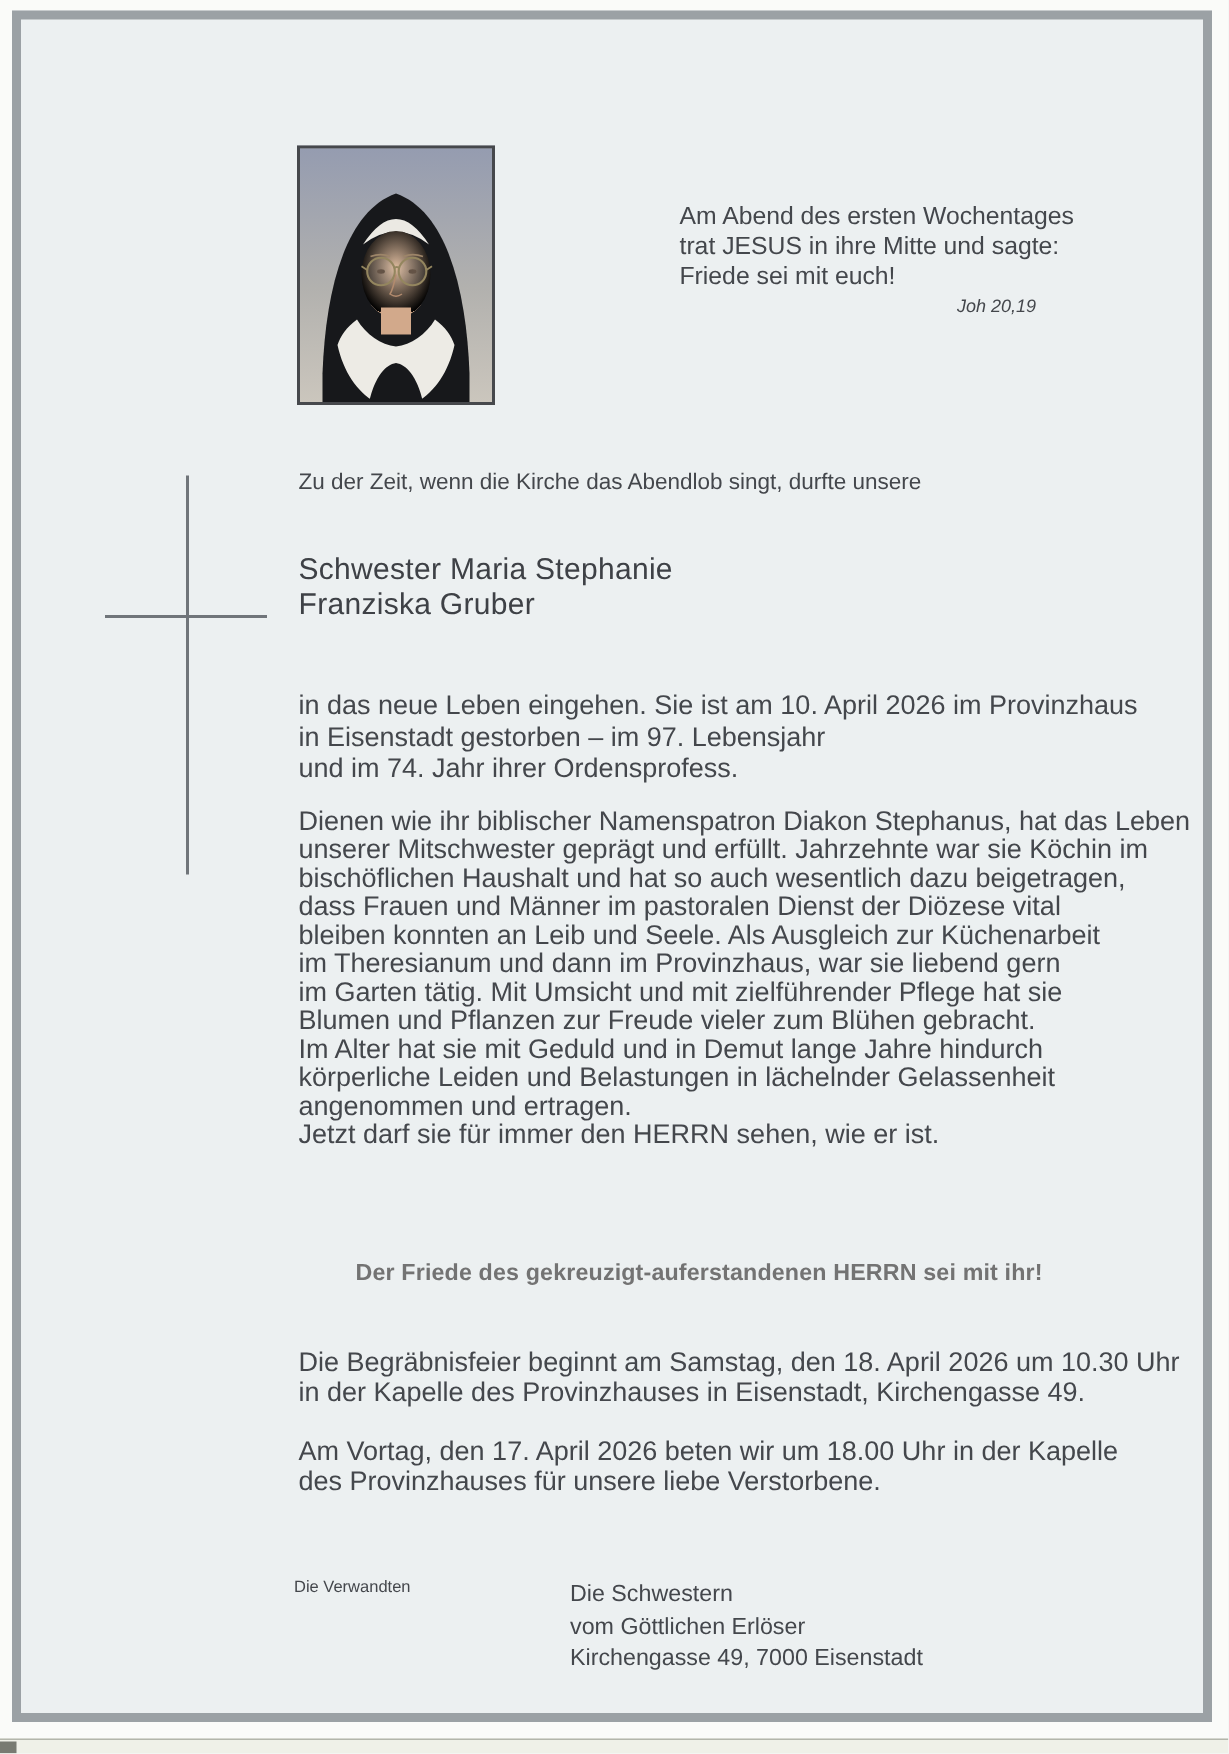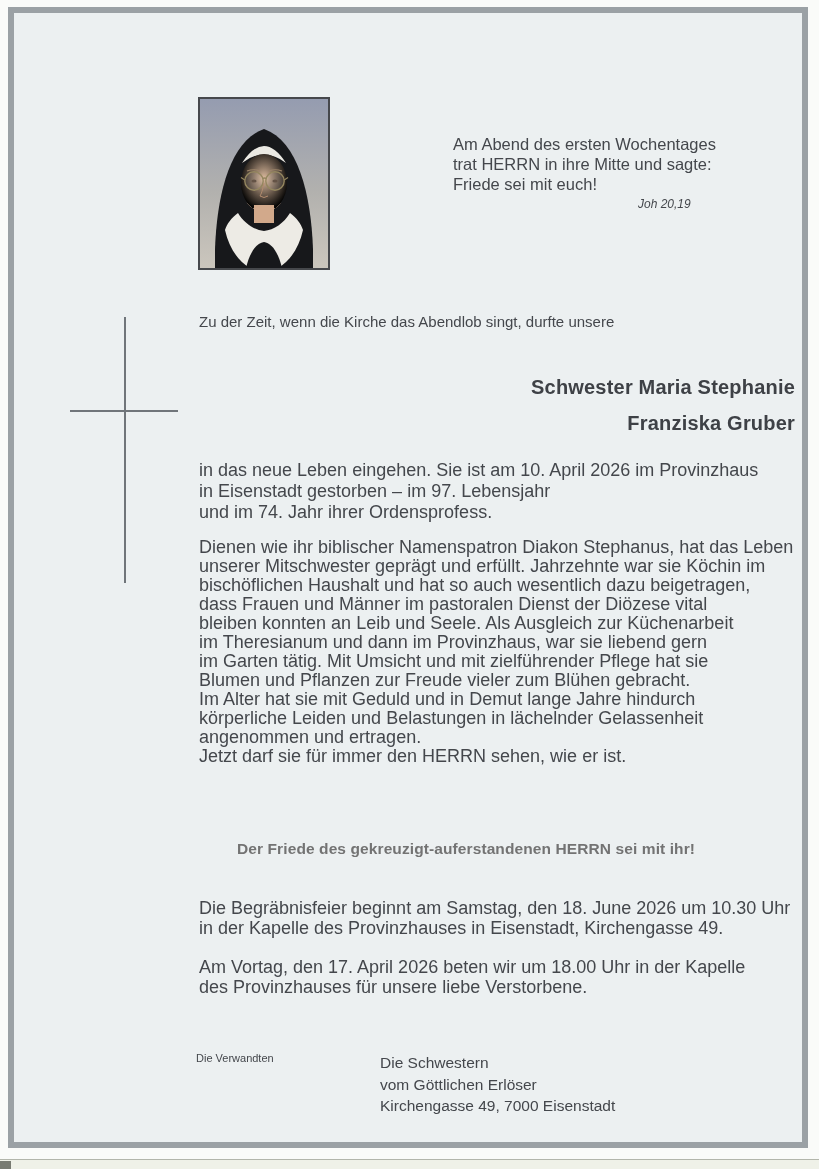--- a/index.html
+++ b/index.html
@@ -46,21 +46,21 @@
     position:absolute;left:453px;top:134px;
     font-size:16.5px;line-height:20px;white-space:pre-line;
   }
   .quote-cite{
     position:absolute;left:638px;top:194px;
     font-size:12px;line-height:20px;font-style:italic;
   }
   .intro{position:absolute;left:199px;top:311px;font-size:15px;line-height:21px;}
   .name{
     position:absolute;left:199px;top:369px;width:596px;
-    text-align:right;font-size:20px;line-height:36px;font-weight:bold;
+    text-align:left;font-size:20px;line-height:23px;font-weight:normal;
     letter-spacing:.2px;color:#3e4146;white-space:pre-line;
   }
   .death{left:199px;top:460px;}
   .life{left:199px;top:538px;line-height:19px;}
   .thanks{left:199px;top:786px;line-height:20px;}
   .peace{
     position:absolute;left:237px;top:840px;
     font-size:15.5px;font-weight:bold;color:#737373;letter-spacing:.1px;
   }
   .funeral{left:199px;top:898px;line-height:20px;}
@@ -120,21 +120,21 @@
 
       <path d="M54,106 L54,124 L74,124 L74,106 Z" fill="#d2a98b"></path>
 
       <path d="M38,114 C44,124 54,131 64,132 C74,131 84,124 90,114 C97,119 101,125 103,131 C99,149 90,162 78,169 L64,160 L50,169 C38,162 29,149 25,131 C27,125 31,119 38,114 Z" fill="#edebe5"></path>
 
       <path d="M46,169 C50,152 57,144 64,143 C71,144 78,152 82,169 Z" fill="#17181b"></path>
     </svg>
   </div>
 
   <div class="quote">Am Abend des ersten Wochentages
-trat HERRN in ihre Mitte und sagte:
+trat JESUS in ihre Mitte und sagte:
 Friede sei mit euch!</div>
   <div class="quote-cite">Joh 20,19</div>
 
   <div class="cross-v"></div>
   <div class="cross-h"></div>
 
   <div class="intro">Zu der Zeit, wenn die Kirche das Abendlob singt, durfte unsere</div>
 
   <div class="name">Schwester Maria Stephanie
 Franziska Gruber</div>
@@ -152,21 +152,21 @@
 im Garten tätig. Mit Umsicht und mit zielführender Pflege hat sie
 Blumen und Pflanzen zur Freude vieler zum Blühen gebracht.
 Im Alter hat sie mit Geduld und in Demut lange Jahre hindurch
 körperliche Leiden und Belastungen in lächelnder Gelassenheit
 angenommen und ertragen.
 Jetzt darf sie für immer den HERRN sehen, wie er ist.</div>
 
 
   <div class="peace">Der Friede des gekreuzigt-auferstandenen HERRN sei mit ihr!</div>
 
-  <div class="txt funeral">Die Begräbnisfeier beginnt am Samstag, den 18. June 2026 um 10.30 Uhr
+  <div class="txt funeral">Die Begräbnisfeier beginnt am Samstag, den 18. April 2026 um 10.30 Uhr
 in der Kapelle des Provinzhauses in Eisenstadt, Kirchengasse 49.</div>
 
   <div class="txt vigil">Am Vortag, den 17. April 2026 beten wir um 18.00 Uhr in der Kapelle
 des Provinzhauses für unsere liebe Verstorbene.</div>
 
   <div class="mourners-left">Die Verwandten</div>
   <div class="mourners-right">Die Schwestern
 vom Göttlichen Erlöser
 Kirchengasse 49, 7000 Eisenstadt</div>
 

